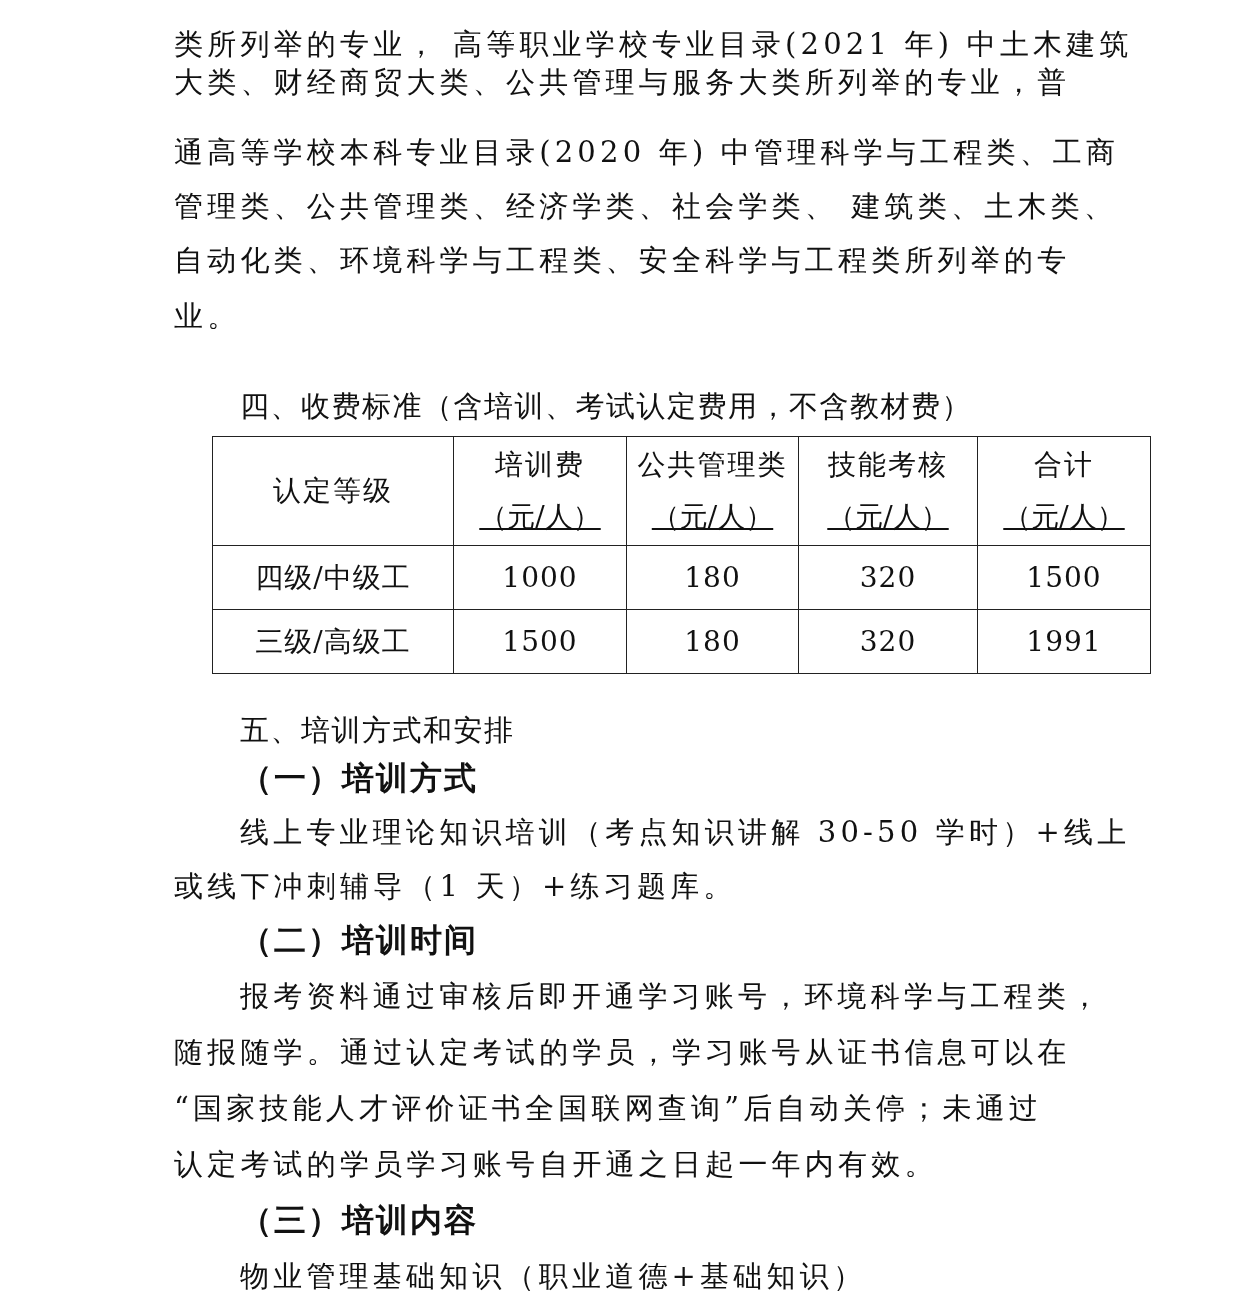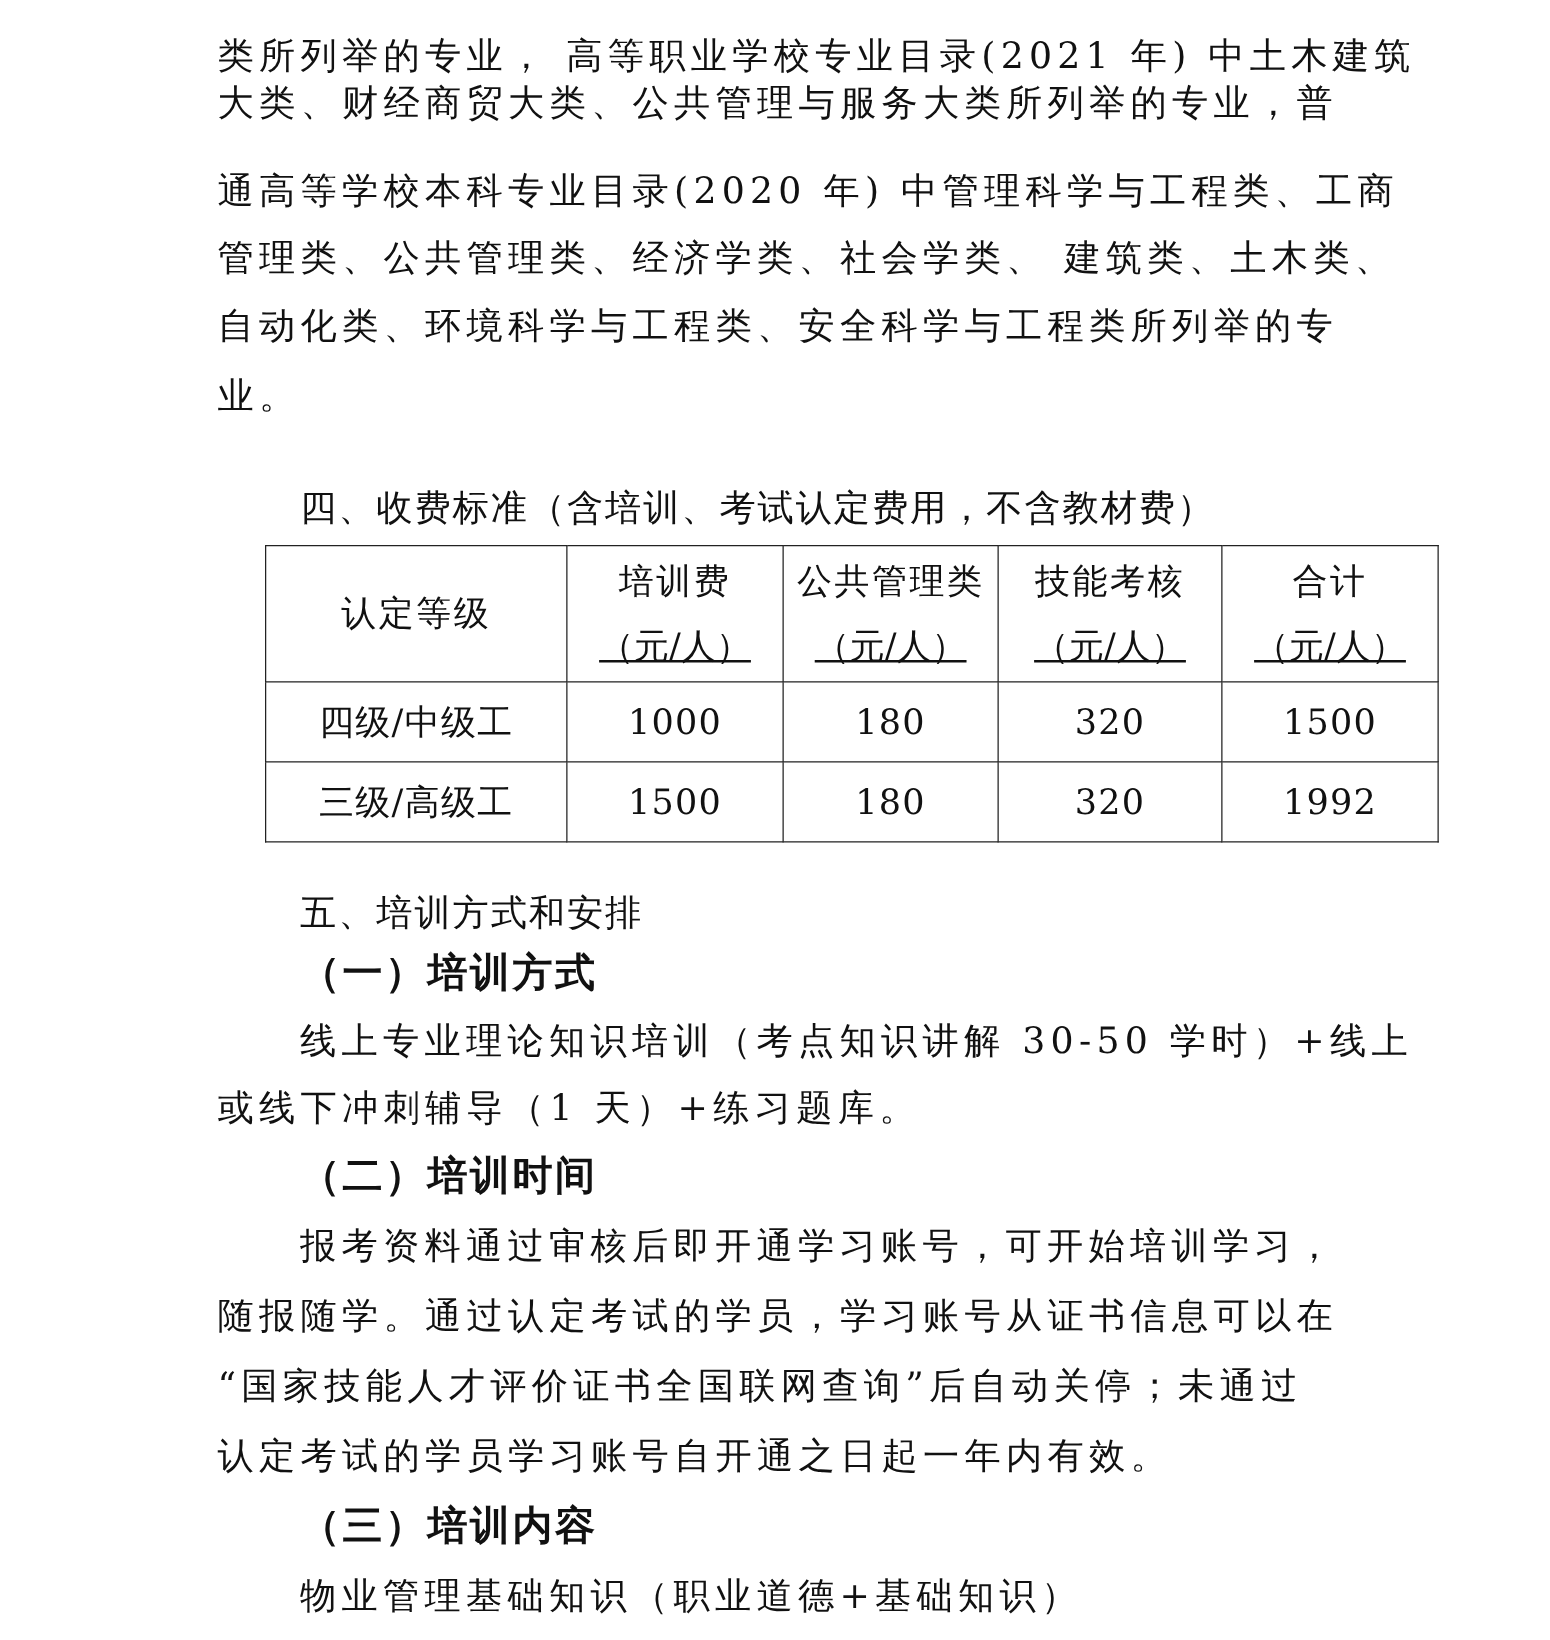--- a/index.html
+++ b/index.html
@@ -138,33 +138,33 @@
         <td>1000</td>
         <td>180</td>
         <td>320</td>
         <td>1500</td>
       </tr>
       <tr>
         <td class="grade-cell">三级/高级工</td>
         <td>1500</td>
         <td>180</td>
         <td>320</td>
-        <td>1992</td>
+        <td>1991</td>
       </tr>
     </tbody>
   </table>
 
   <div class="heading" style="top:689px;">五、培训方式和安排</div>
 
   <div class="subheading" style="top:758px;">（一）培训方式</div>
   <div class="line indent" style="top:812px;">线上专业理论知识培训（考点知识讲解 30-50 学时）+线上</div>
   <div class="line" style="top:866px;">或线下冲刺辅导（1 天）+练习题库。</div>
 
   <div class="subheading" style="top:920px;">（二）培训时间</div>
-  <div class="line indent" style="top:976px;">报考资料通过审核后即开通学习账号，可开始培训学习，</div>
+  <div class="line indent" style="top:976px;">报考资料通过审核后即开通学习账号，环境科学与工程类，</div>
   <div class="line" style="top:1032px;">随报随学。通过认定考试的学员，学习账号从证书信息可以在</div>
   <div class="line" style="top:1088px;">“国家技能人才评价证书全国联网查询”后自动关停；未通过</div>
   <div class="line" style="top:1144px;">认定考试的学员学习账号自开通之日起一年内有效。</div>
 
   <div class="subheading" style="top:1200px;">（三）培训内容</div>
   <div class="line indent" style="top:1256px;">物业管理基础知识（职业道德+基础知识）</div>
 
 </div>
 
 </body></html>

